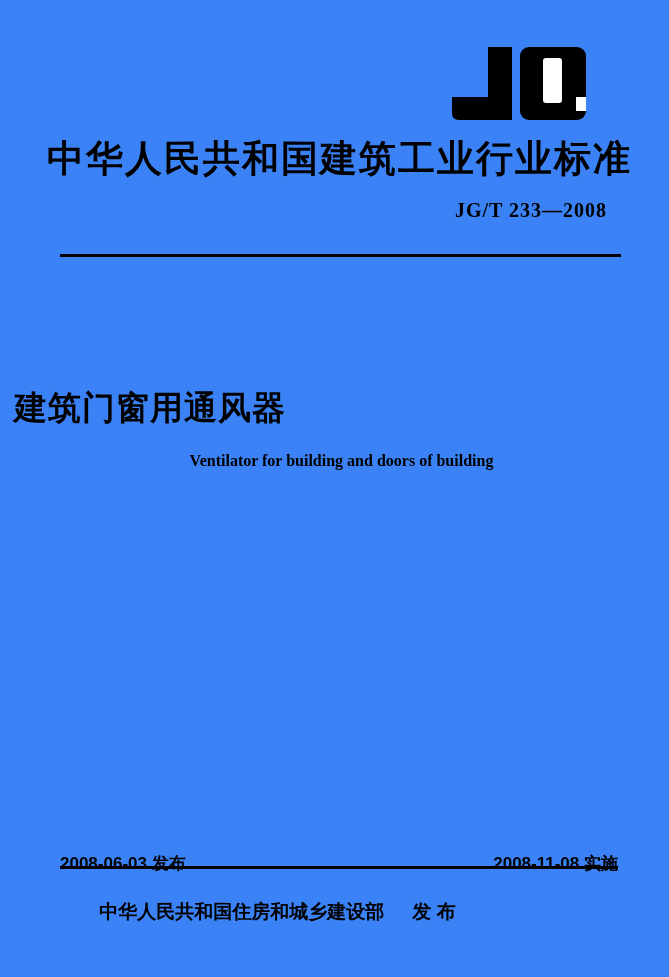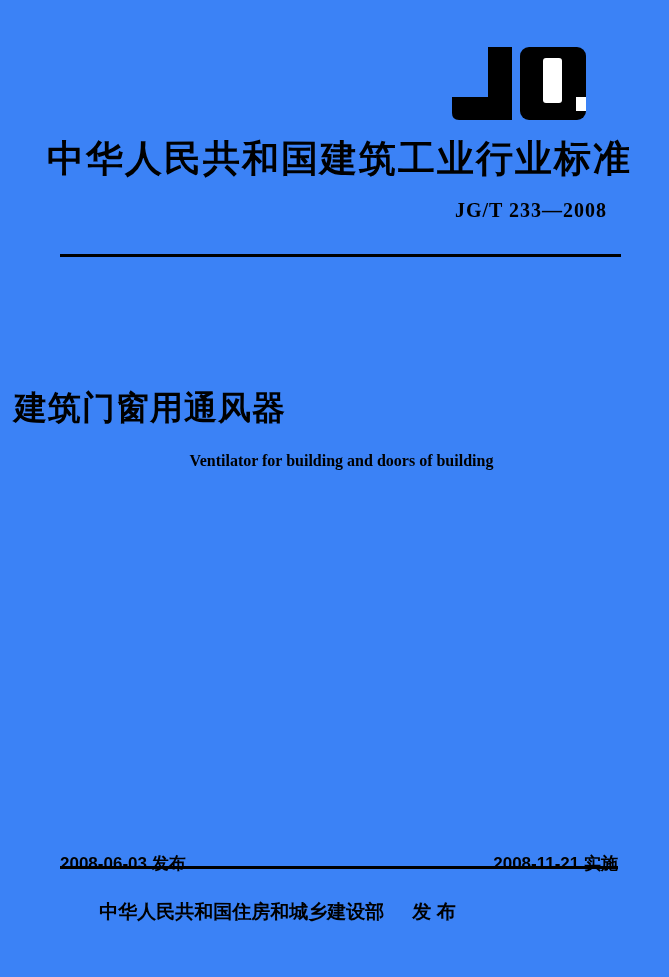--- a/index.html
+++ b/index.html
@@ -153,21 +153,21 @@
   <div class="std-number">JG/T 233—2008</div>
 
   <div class="rule-top"></div>
 
   <div class="title-zh">建筑门窗用通风器</div>
 
   <div class="title-en">Ventilator for building and doors of building</div>
 
   <div class="dates-row">
     <span>2008-06-03 发布</span>
-    <span>2008-11-21 实施</span>
+    <span>2008-11-08 实施</span>
   </div>
 
   <div class="rule-bottom"></div>
 
   <div class="publisher-row">
     <span>中华人民共和国住房和城乡建设部</span><span class="publisher-gap"></span><span>发 布</span>
   </div>
 
 </div>
 

